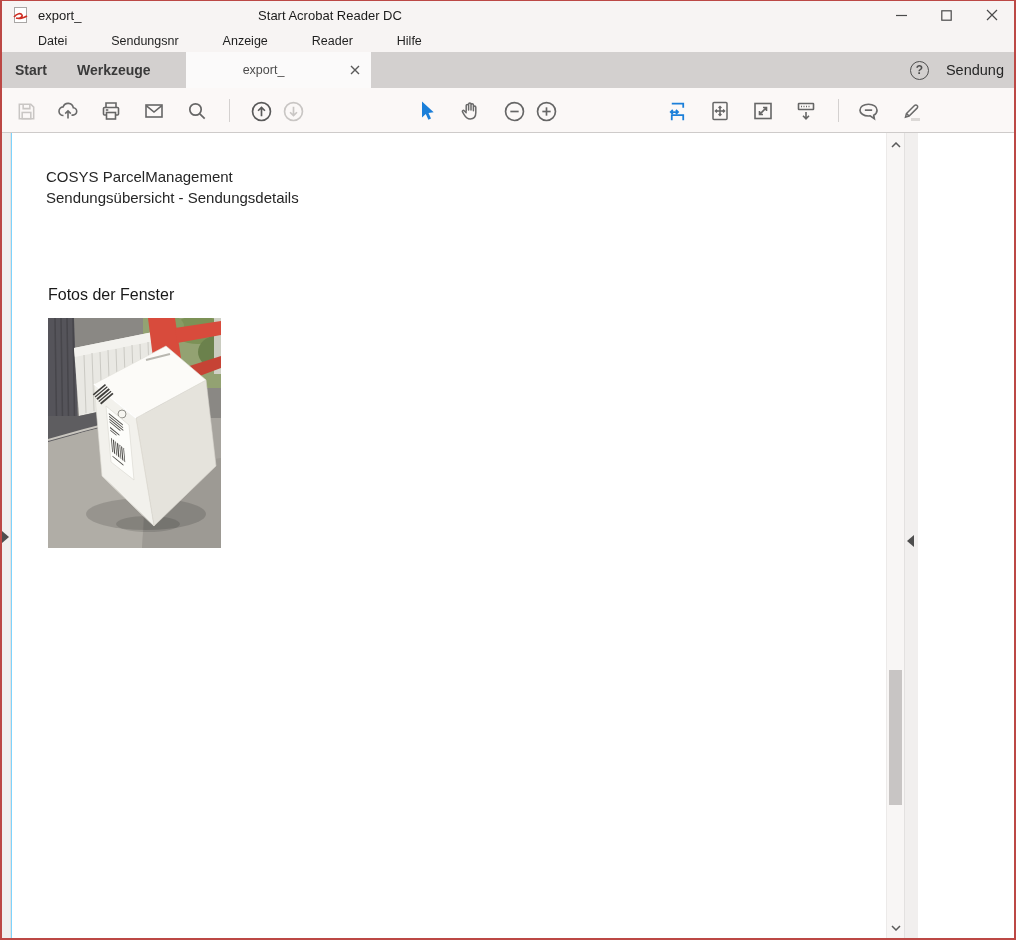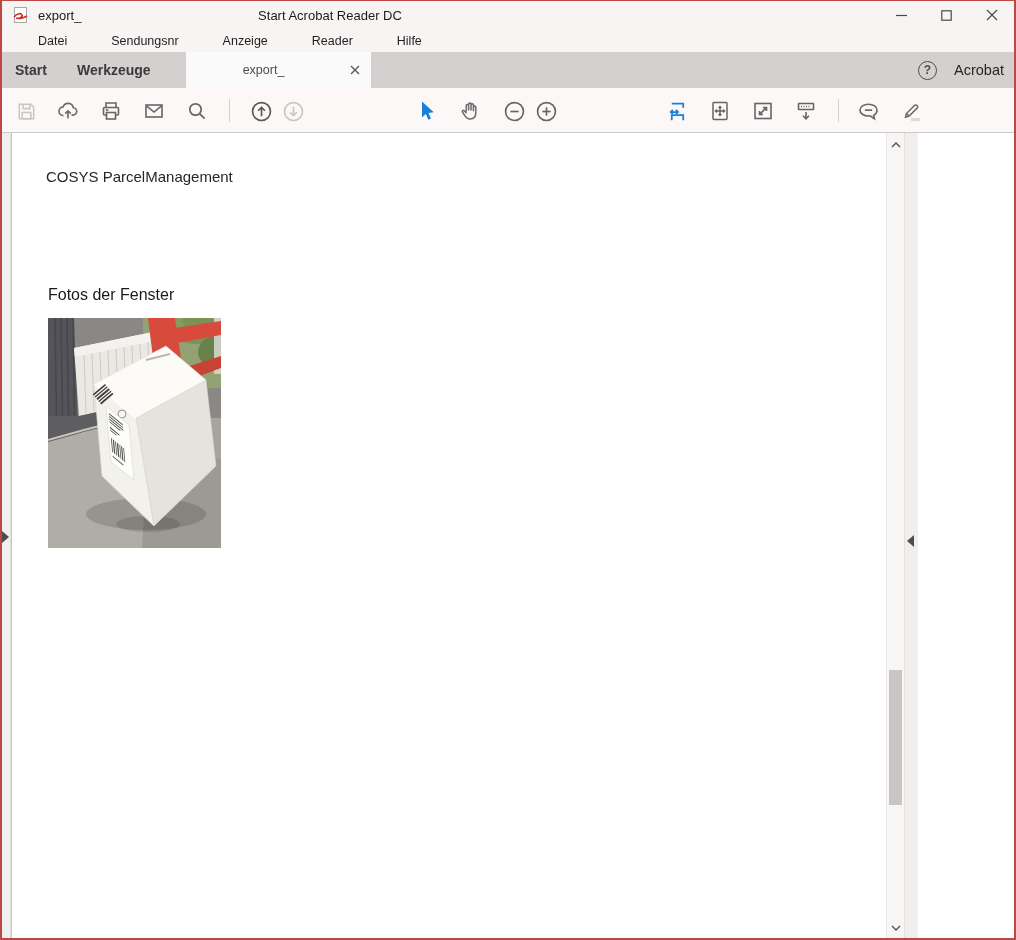--- a/index.html
+++ b/index.html
@@ -36,21 +36,21 @@
   .toolbar { position:absolute; left:0; top:88px; width:1016px; height:45px; background:#fbf8f7; border-bottom:1px solid #cecbca; }
   .tb-btn { position:absolute; top:10px; width:26px; height:26px; display:flex; align-items:center; justify-content:center; }
   .tb-sep { position:absolute; top:11px; width:1px; height:23px; background:#d4d1d0; }
   .page-input { position:absolute; left:324px; top:99px; width:29px; height:24px; border:1px solid #b4b1b0; background:#fff; text-align:center; font-size:12.5px; color:#333; font-family:"Liberation Sans",sans-serif; }
   .page-total { position:absolute; left:359px; top:105px; font-size:12.5px; color:#4a4a4a; }
   .zoom-box { position:absolute; left:578px; top:99px; width:64px; height:25px; border:1px solid #b4b1b0; background:#fff; display:flex; align-items:center; }
   .zoom-value { flex:1; text-align:center; font-size:12px; color:#4a4a4a; }
   .zoom-caret { margin-right:7px; width:0; height:0; border-left:4px solid transparent; border-right:4px solid transparent; border-top:5px solid #6e6e6e; }
 
   
-  .docarea { position:absolute; left:0; top:133px; width:920px; height:807px; background:#f9a8d4; }
+  .docarea { position:absolute; left:0; top:133px; width:920px; height:807px; background:#7dd3fc; }
   .left-strip { position:absolute; left:0; top:0; width:11px; height:807px; background:#f1efee; border-right:1px solid #e3e1e0; }
   .panel-arrow-left { position:absolute; left:2px; top:398px; width:0; height:0; border-top:6px solid transparent; border-bottom:6px solid transparent; border-left:7px solid #4e4e4e; }
   .right-strip { position:absolute; right:2px; top:0; width:14px; height:807px; background:#f1efee; border-left:1px solid #e3e1e0; }
   .panel-arrow-right { position:absolute; right:4px; top:402px; width:0; height:0; border-top:6px solid transparent; border-bottom:6px solid transparent; border-right:7px solid #4e4e4e; }
   .scrollbar { position:absolute; right:16px; top:0; width:18px; height:807px; background:#f8f6f5; border-left:1px solid #eceae9; }
   .scroll-btn { position:absolute; left:0; width:18px; height:18px; display:flex; align-items:center; justify-content:center; }
   .scroll-up { top:3px; } .scroll-down { bottom:3px; }
   .scroll-thumb { position:absolute; left:2px; top:537px; width:13px; height:135px; background:#c8c5c4; }
 
   
@@ -111,21 +111,21 @@
     <div class="doc-tab">
       <span class="doc-tab-label">export_</span>
       <span class="doc-tab-close">
         <svg width="10" height="10" viewBox="0 0 10 10">
             <path d="M1 1 L9 9 M9 1 L1 9" stroke="#5a5a5a" stroke-width="1.4"></path>
           </svg>
       </span>
     </div>
     <div class="tabbar-right">
       <span class="help-circle">?</span>
-      <span class="signin">Acrobat</span>
+      <span class="signin">Sendung</span>
     </div>
   </div>
 
   <div class="toolbar">
     <span class="tb-btn" style="left:13px">
       <svg width="23" height="23" viewBox="0 0 24 24" fill="none" stroke="#c9c6c4" stroke-width="1.6">
         <path d="M4.5 4.5h12l3 3v12h-15z"></path>
           <path d="M8.5 4.5v4.5h7V4.5"></path>
           <rect x="7.5" y="13" width="9" height="6.5"></rect>
       </svg>
@@ -242,20 +242,21 @@
   </div>
 
   <div class="docarea">
 
     <div class="left-strip">
       <span class="panel-arrow-left"></span>
     </div>
 
     <div class="page-content">
       <div class="pdf-line1">COSYS ParcelManagement</div>
+      <div class="pdf-line2">Sendungsübersicht - Sendungsdetails</div>
       <div class="pdf-photos-label">Fotos der Fenster</div>
 
       <svg class="pdf-photo" viewBox="0 0 173 230" preserveAspectRatio="none">
         <rect x="0" y="0" width="173" height="230" fill="#a7a49e"></rect>
         <rect x="0" y="0" width="173" height="100" fill="#8a8884"></rect>
         <rect x="95" y="0" width="78" height="70" fill="#93a272"></rect>
         <polygon points="104,0 128,0 132,46 108,50" fill="#d4dac2"></polygon>
         <ellipse cx="150" cy="12" rx="26" ry="14" fill="#7c9156"></ellipse>
         <ellipse cx="168" cy="34" rx="18" ry="16" fill="#6b814c"></ellipse>
         <ellipse cx="122" cy="8" rx="14" ry="10" fill="#879c63"></ellipse>

